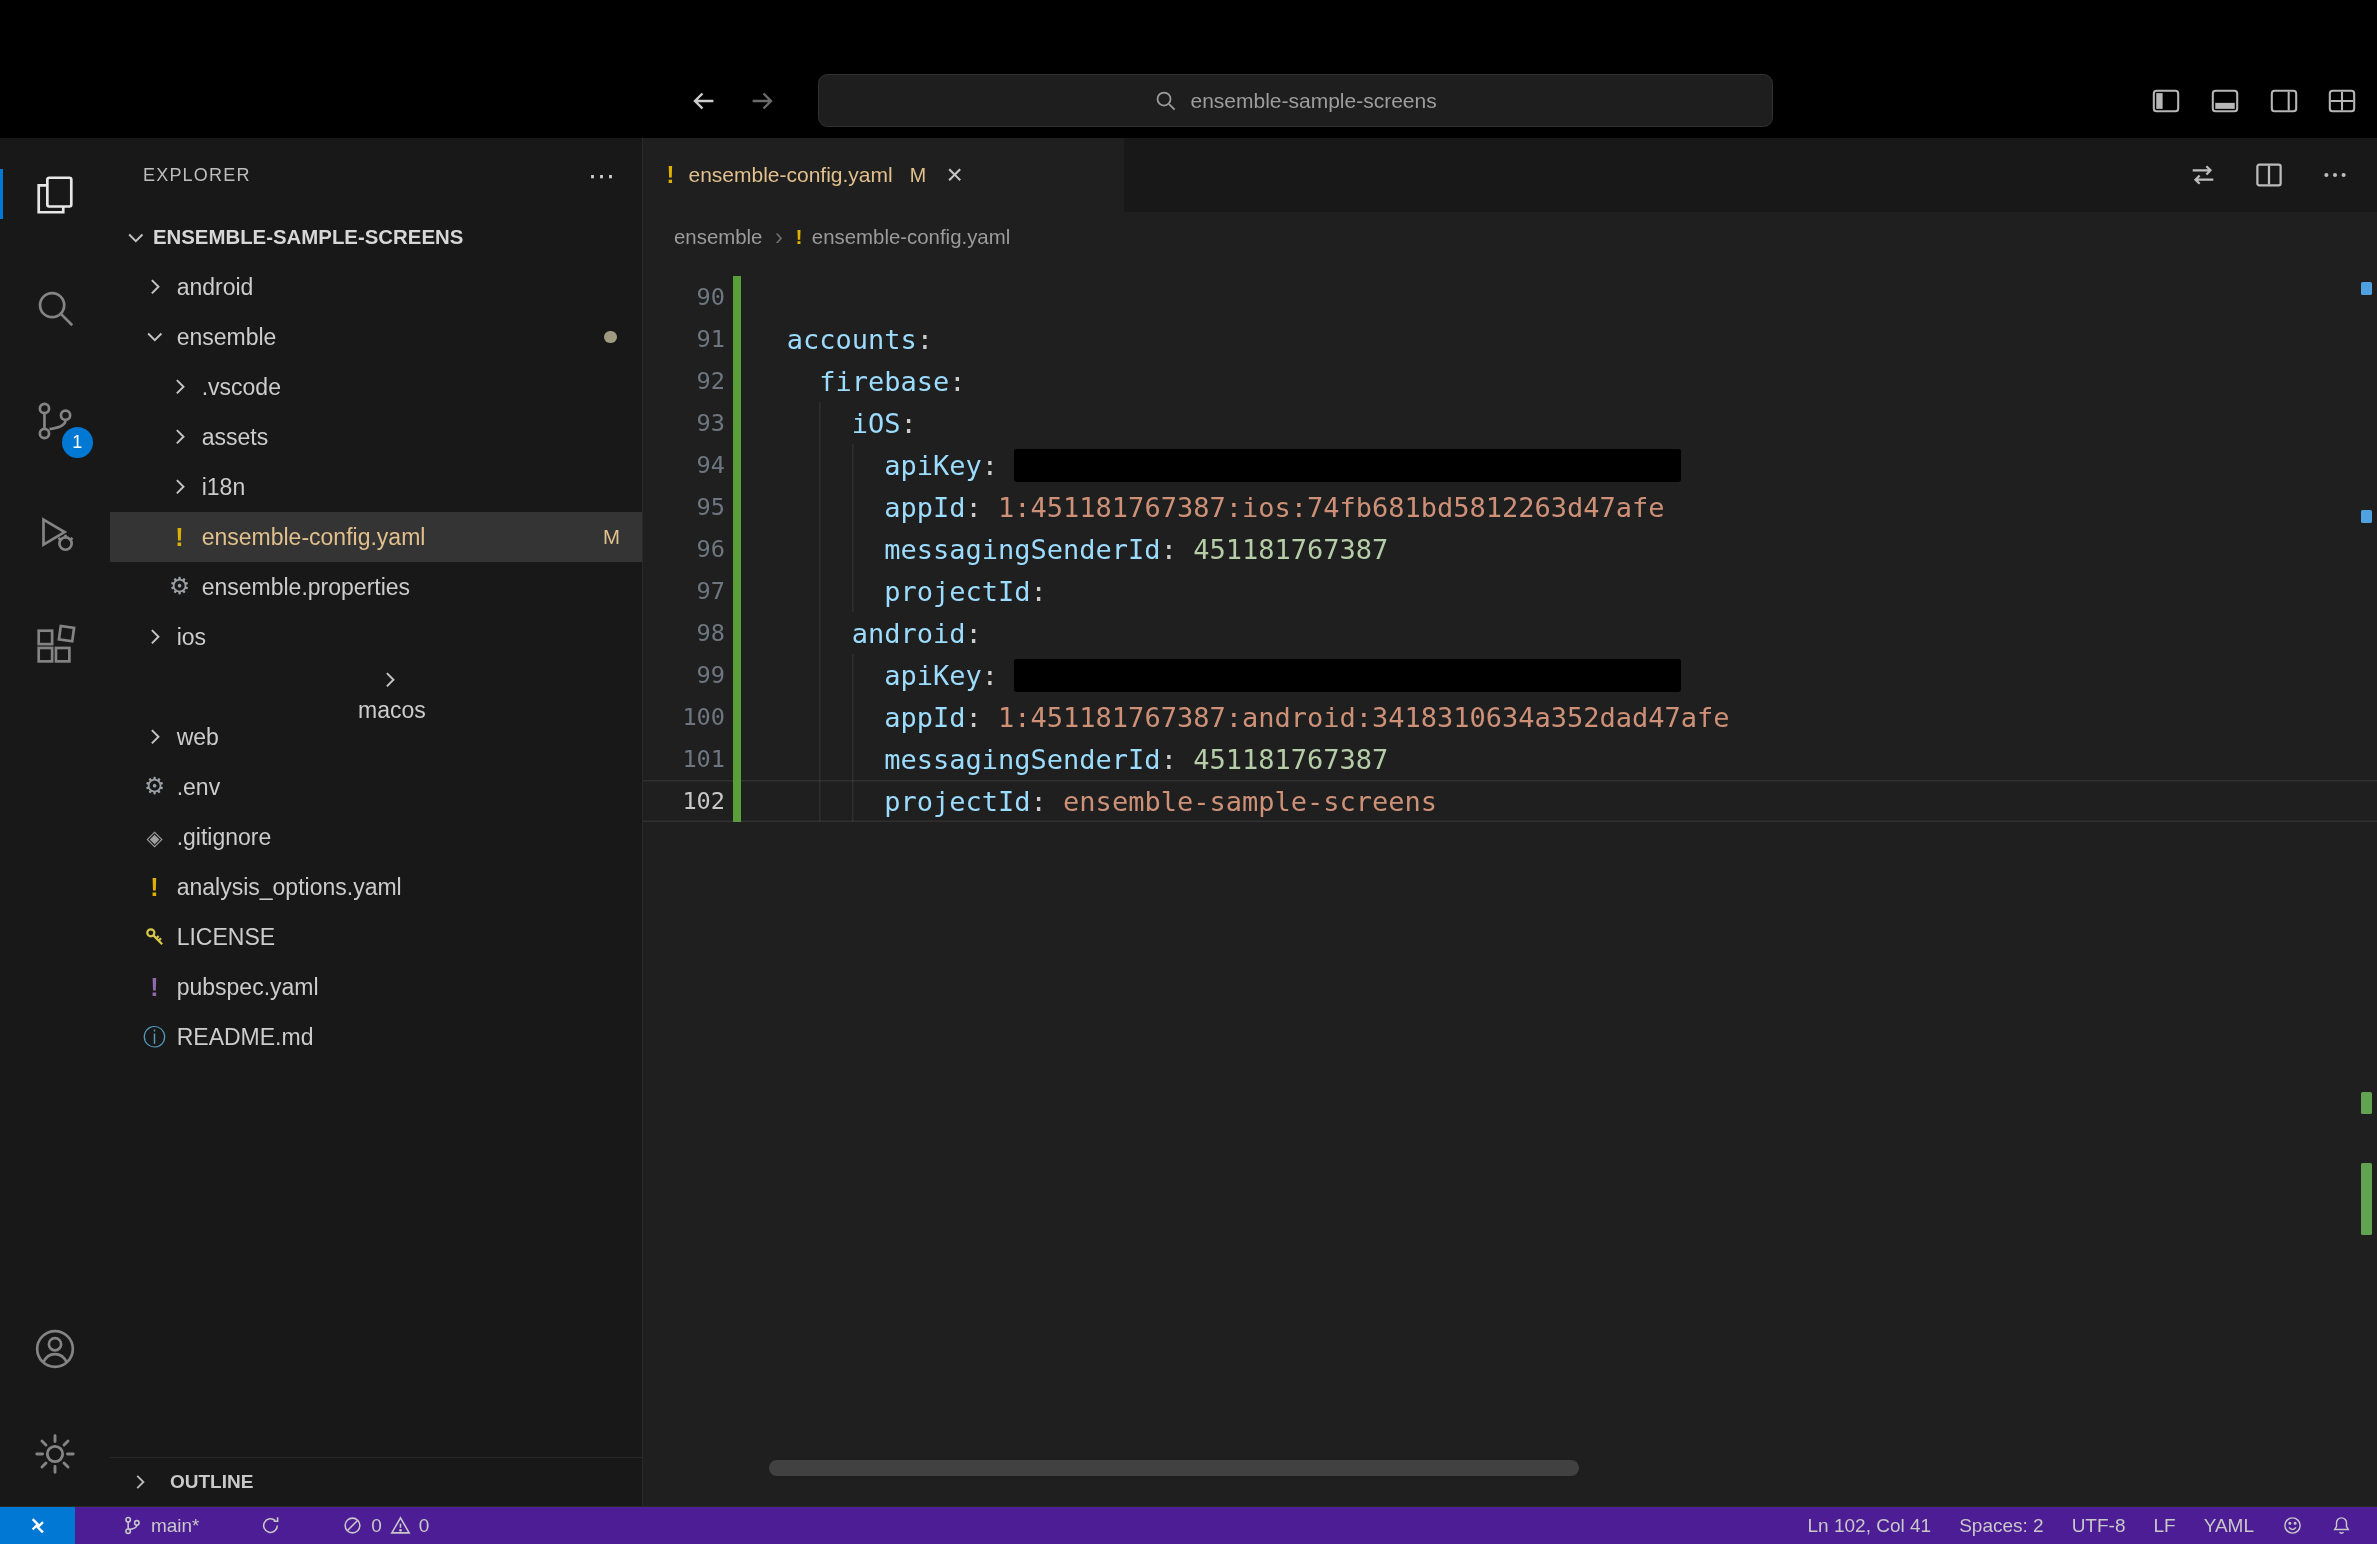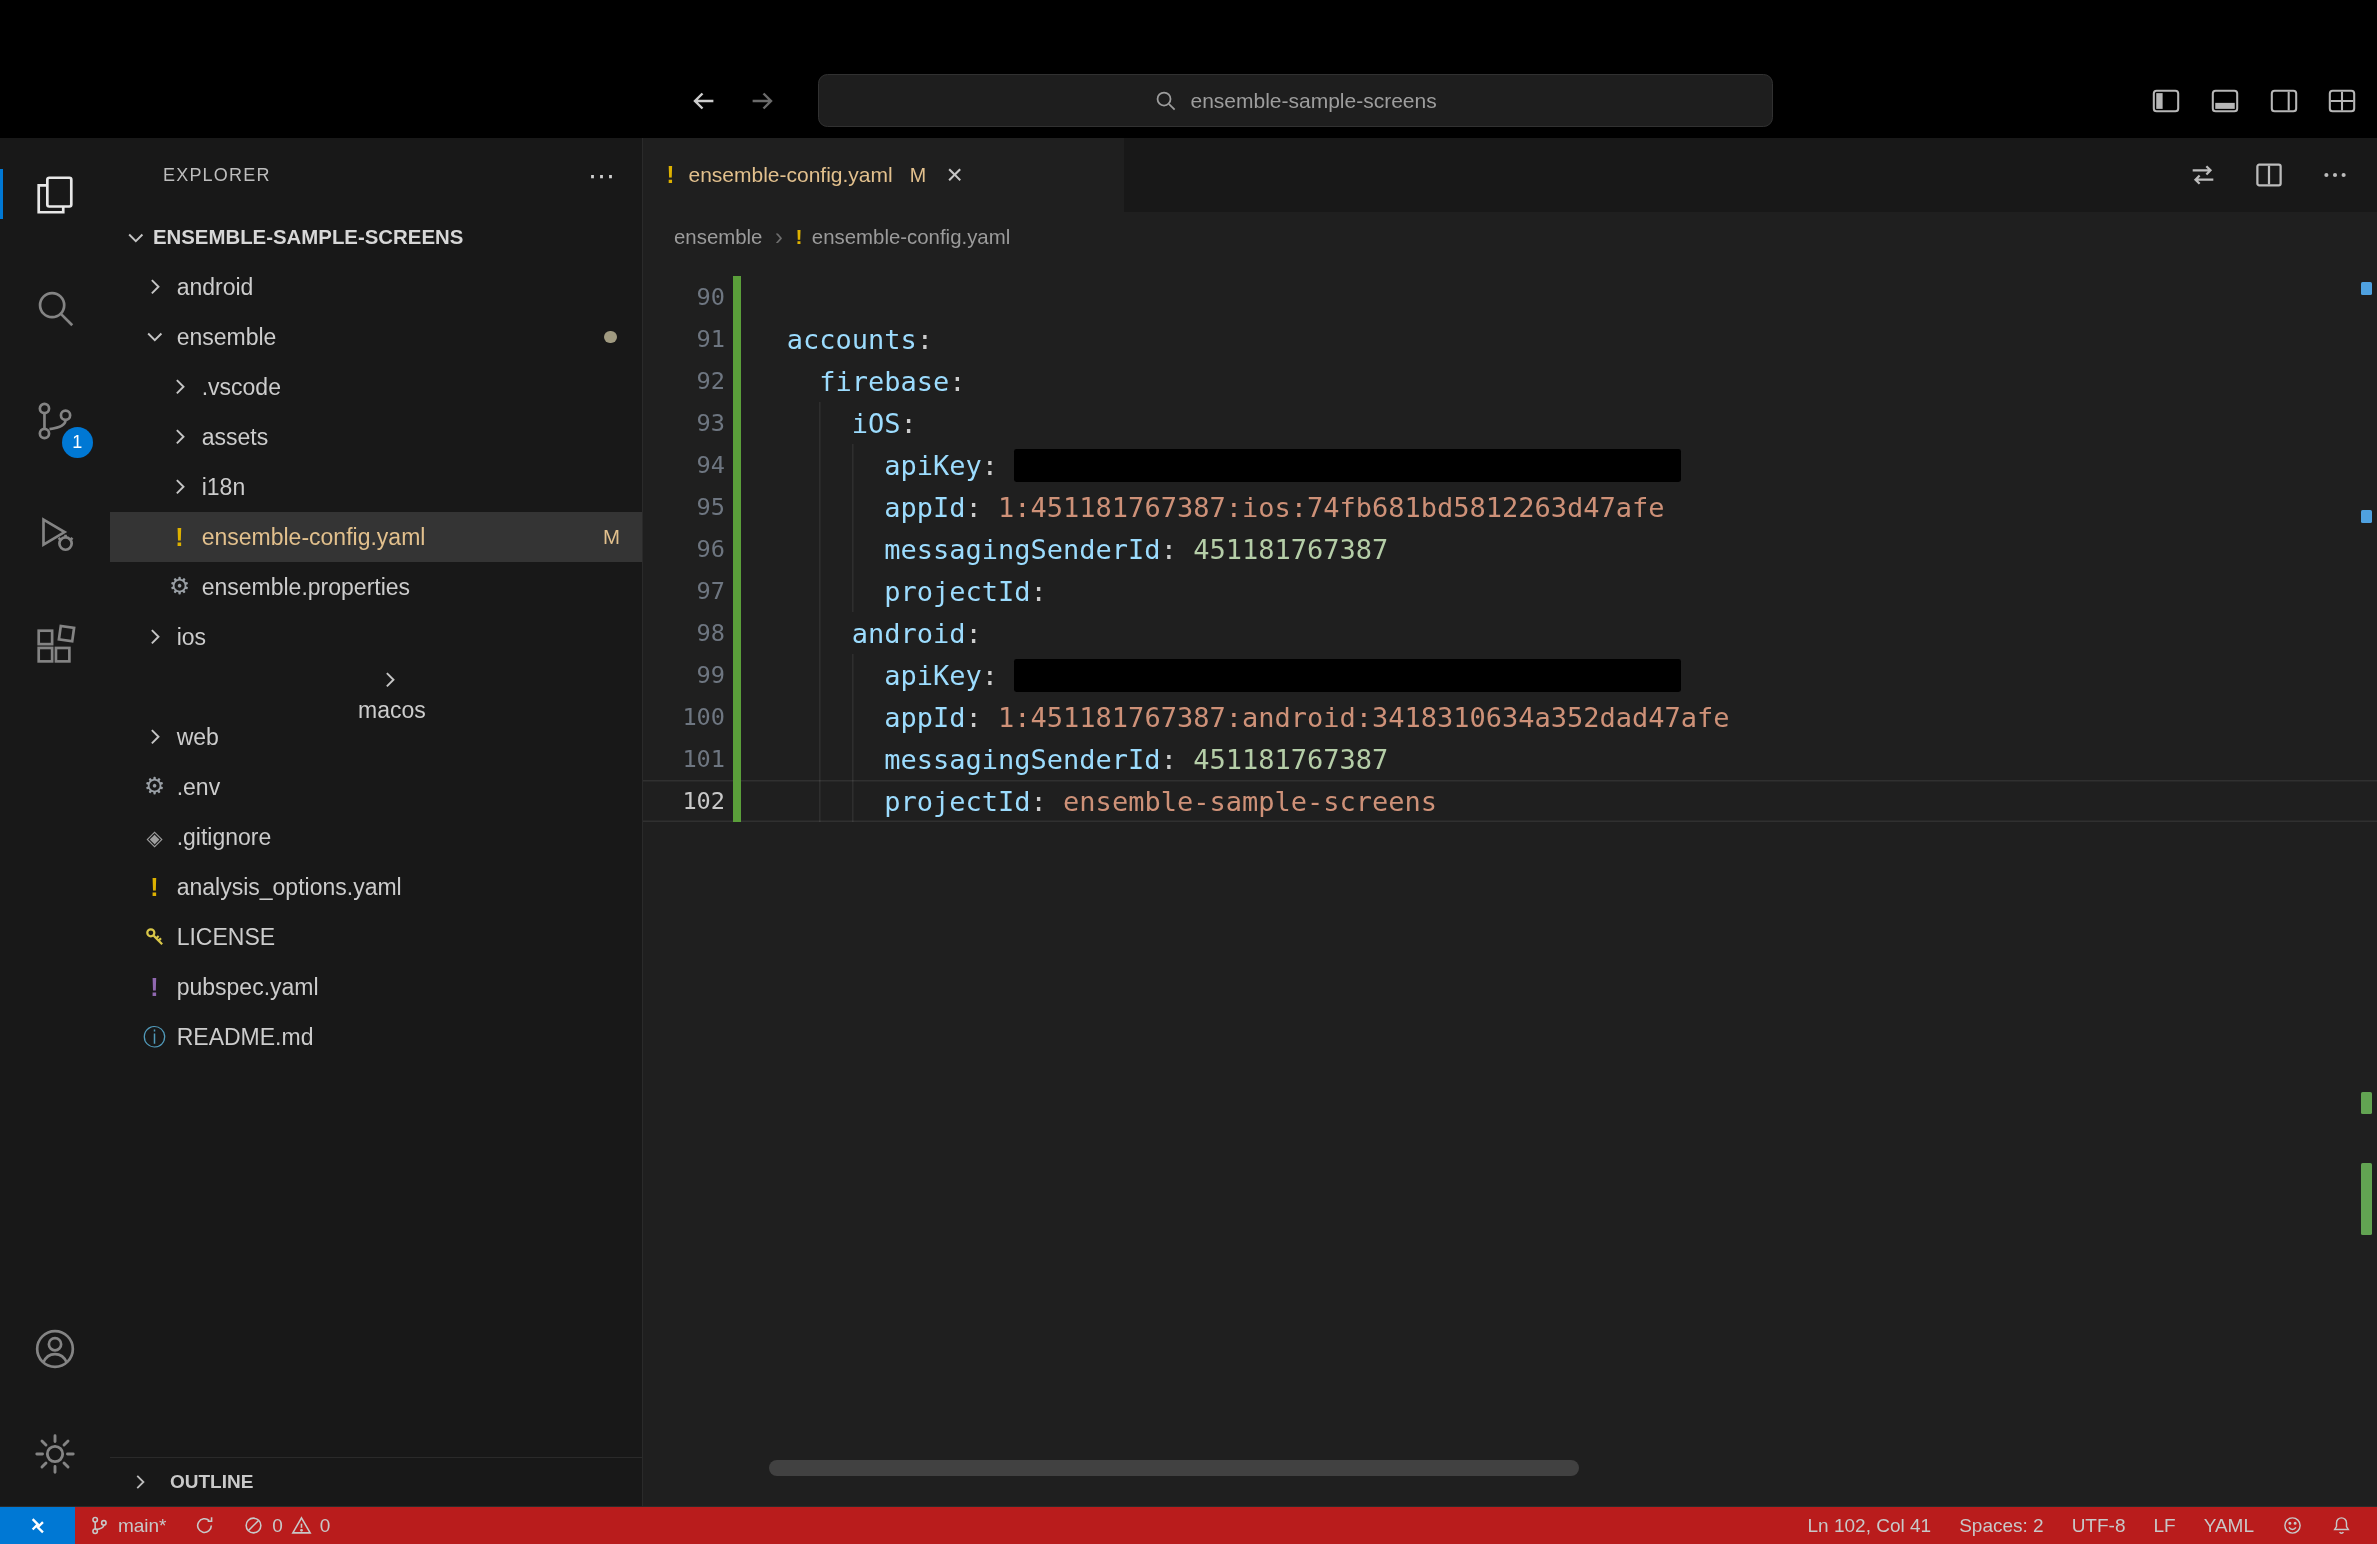--- a/index.html
+++ b/index.html
@@ -28,21 +28,21 @@
   .ab-item.active { color:#e7e7e7; }
   .ab-item.active::before { content:""; position:absolute; left:0; top:31px; width:3.1px; height:50px; background:#0078d4; }
   .ab-item svg { width:46px; height:46px; }
   .ab-badge { position:absolute; right:17.3px; bottom:19px; min-width:31px; height:31px; border-radius:15.7px; background:#0078d4; color:#ffffff; font-size:18px; display:flex; align-items:center; justify-content:center; padding:0 4.7px; }
   .ab-spacer { flex:1; }
   .ab-item.bottom { height:105px; }
 
   
   .sidebar { width:533px; background:#181818; border-right:1.6px solid #2a2a2a; display:flex; flex-direction:column; flex-shrink:0; }
   .sb-header { height:75px; display:flex; align-items:center; padding:0 27px 0 33px; color:#bdbdbd; flex-shrink:0; }
-  .sb-title { font-size:18px; letter-spacing:1.2px;margin-left:20px; }
+  .sb-title { font-size:18px; letter-spacing:1.2px; }
   .sb-more { margin-left:auto; color:#cfcfcf; font-size:27px; cursor:pointer; line-height:0; }
   .tree-root { height:49px; display:flex; align-items:center; padding-left:7.9px; color:#d7d7d7; font-weight:700; font-size:20.4px; cursor:pointer; flex-shrink:0; }
   .tree { flex:1; overflow:hidden; }
   .tree-item { height:50px; display:flex; align-items:center; color:#cccccc; font-size:23px; cursor:pointer; }
   .tree-item.selected { background:#343434; }
   .twistie { width:35px; height:35px; flex-shrink:0; display:flex; align-items:center; justify-content:center; color:#c5c5c5; }
   .twistie svg { width:23.6px; height:23.6px; }
   .tree-label { margin-left:4.7px; white-space:nowrap; }
   .tree-label.modified { color:#e2c08d; }
   .git-badge { margin-left:auto; margin-right:22px; color:#e2c08d; font-size:20.4px; }
@@ -84,21 +84,21 @@
   .tk-str { color:#ce9178; }
   .tk-num { color:#b5cea8;text-align:center; }
   .tk-redacted { width:41ch; height:33px; background:#000000; border-radius:2.4px; flex-shrink:0; }
   .code-line.current { box-shadow: inset 0 1.6px 0 rgba(255,255,255,0.08), inset 0 -1.6px 0 rgba(255,255,255,0.08); }
   .code-line.current .ln { color:#c8c8c8; }
 
   .ov-mark { position:absolute; width:11px; right:4.7px; border-radius:1.6px; }
   .hscrollbar { position:absolute; left:126px; bottom:30px; width:810px; height:15.7px; border-radius:7.9px; background:rgba(121,121,121,0.38); cursor:pointer; }
 
   
-  .statusbar { height:38px; background:#b91c1c; border-top:1.6px solid #2a2a2a; display:flex; align-items:center; font-size:19px; color:#c8c8c8; flex-shrink:0; }
+  .statusbar { height:38px; background:#4c1d95; border-top:1.6px solid #2a2a2a; display:flex; align-items:center; font-size:19px; color:#c8c8c8; flex-shrink:0;gap:33px; }
   .sb-remote { height:100%; width:75px; background:#0078d4; color:#fff; display:flex; align-items:center; justify-content:center; cursor:pointer; flex-shrink:0; }
   .sb-remote svg { width:23.6px; height:23.6px; }
   .sb-item { display:flex; align-items:center; gap:7.9px; padding:0 14px; height:100%; cursor:pointer; white-space:nowrap; }
   .sb-item svg { width:21px; height:21px; }
   .sb-right { margin-left:auto; display:flex; height:100%; align-items:center; padding-right:11px; }
 </style>
 </head>
 <body>
 
 <div class="app">

